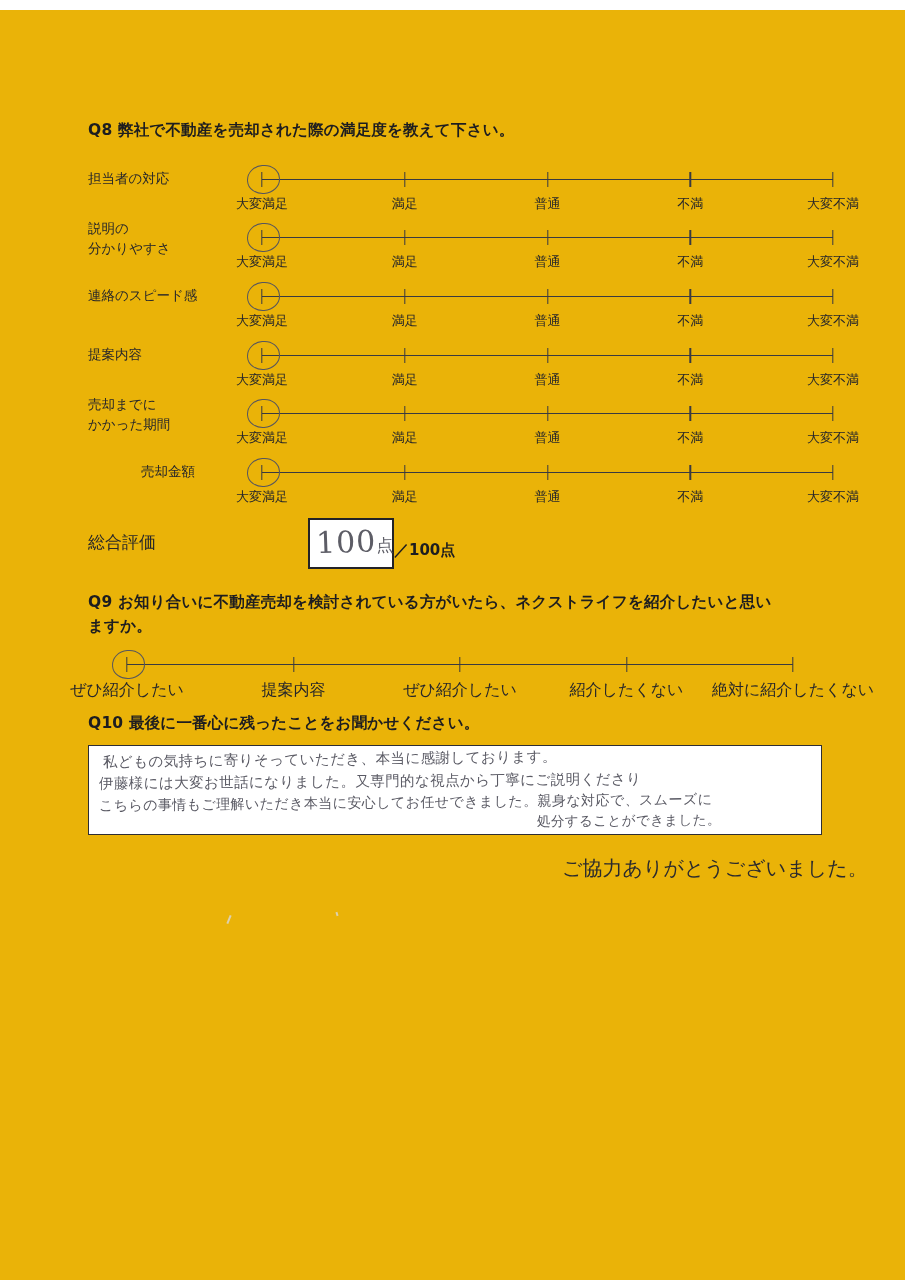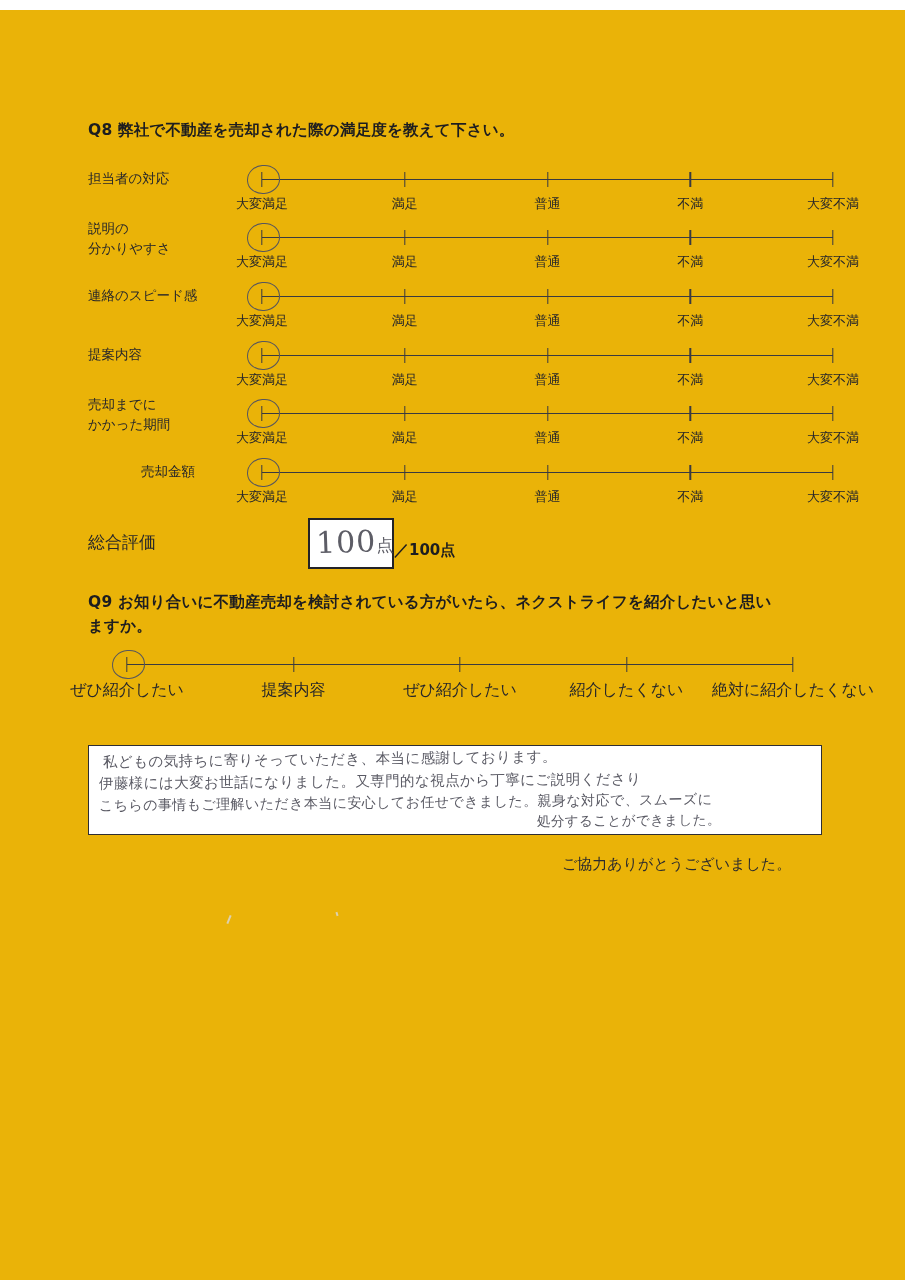--- a/index.html
+++ b/index.html
@@ -149,21 +149,21 @@
     white-space: nowrap;
     letter-spacing: 0.4px;
   }
   .hand-1 { left: 14px;  top: 4px;  transform: rotate(-0.7deg); }
   .hand-2 { left: 10px;  top: 26px; transform: rotate(-0.5deg); }
   .hand-3 { left: 10px;  top: 48px; transform: rotate(-0.6deg); font-size: 14px; }
   .hand-4 { left: 448px; top: 66px; transform: rotate(-0.5deg); font-size: 13.5px; }
 
   .closing {
     position: absolute;
-    font-size: 15px;
+    font-size: 20px;
     color: #2a2a2e;
     white-space: nowrap;
   }
 
   
   .speck {
     position: absolute;
     background: #d8d8dc;
     opacity: 0.8;
   }
@@ -305,20 +305,21 @@
       <div class="tick" style="left: 25%;"></div>
       <div class="tick-label" style="left: 25%;">提案内容</div>
       <div class="tick" style="left: 50%;"></div>
       <div class="tick-label" style="left: 50%;">ぜひ紹介したい</div>
       <div class="tick" style="left: 75%;"></div>
       <div class="tick-label" style="left: 75%;">紹介したくない</div>
       <div class="tick" style="left: 100%;"></div>
       <div class="tick-label" style="left: 100%;">絶対に紹介したくない</div>
     </div>
 
+  <div class="qheading" style="left:88px; top:701px;">Q10 最後に一番心に残ったことをお聞かせください。</div>
 
   <div id="comment-box">
     <div class="hand-line hand-1">私どもの気持ちに寄りそっていただき、本当に感謝しております。</div>
     <div class="hand-line hand-2">伊藤様には大変お世話になりました。又専門的な視点から丁寧にご説明くださり</div>
     <div class="hand-line hand-3">こちらの事情もご理解いただき本当に安心してお任せできました。親身な対応で、スムーズに</div>
     <div class="hand-line hand-4">処分することができました。</div>
   </div>
 
   <div class="closing" style="left:562px; top:845px;">ご協力ありがとうございました。</div>
 

